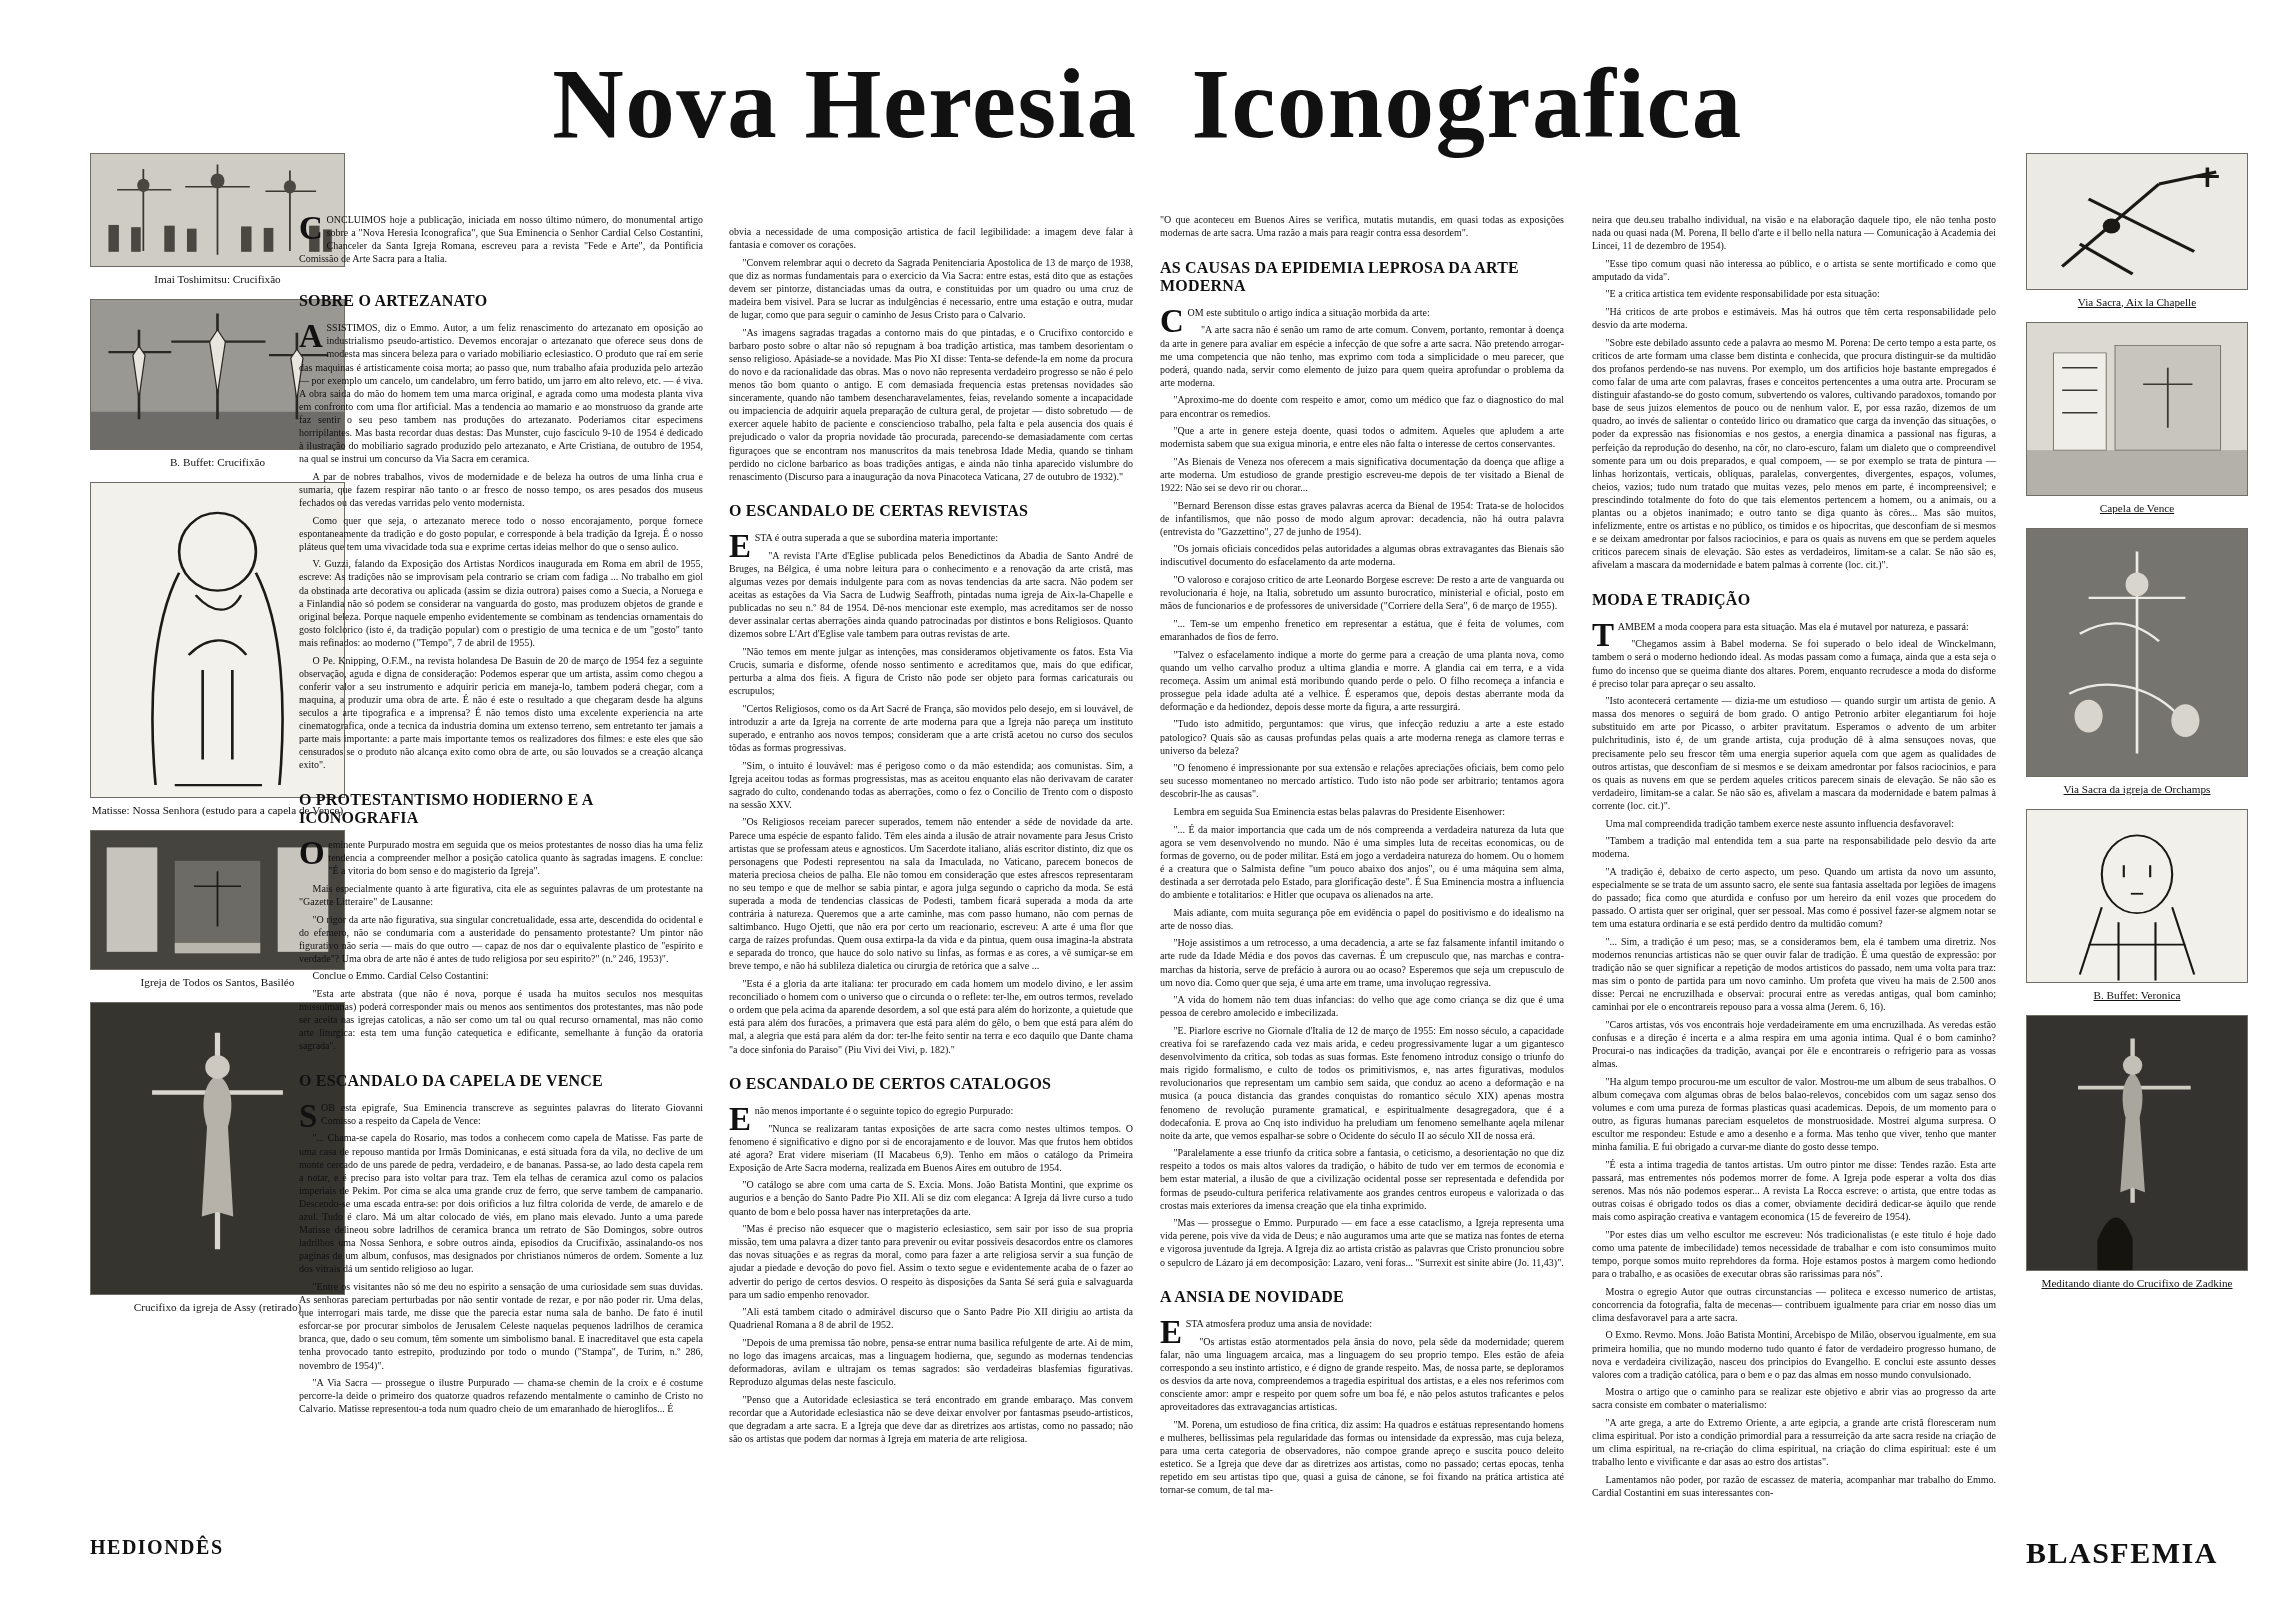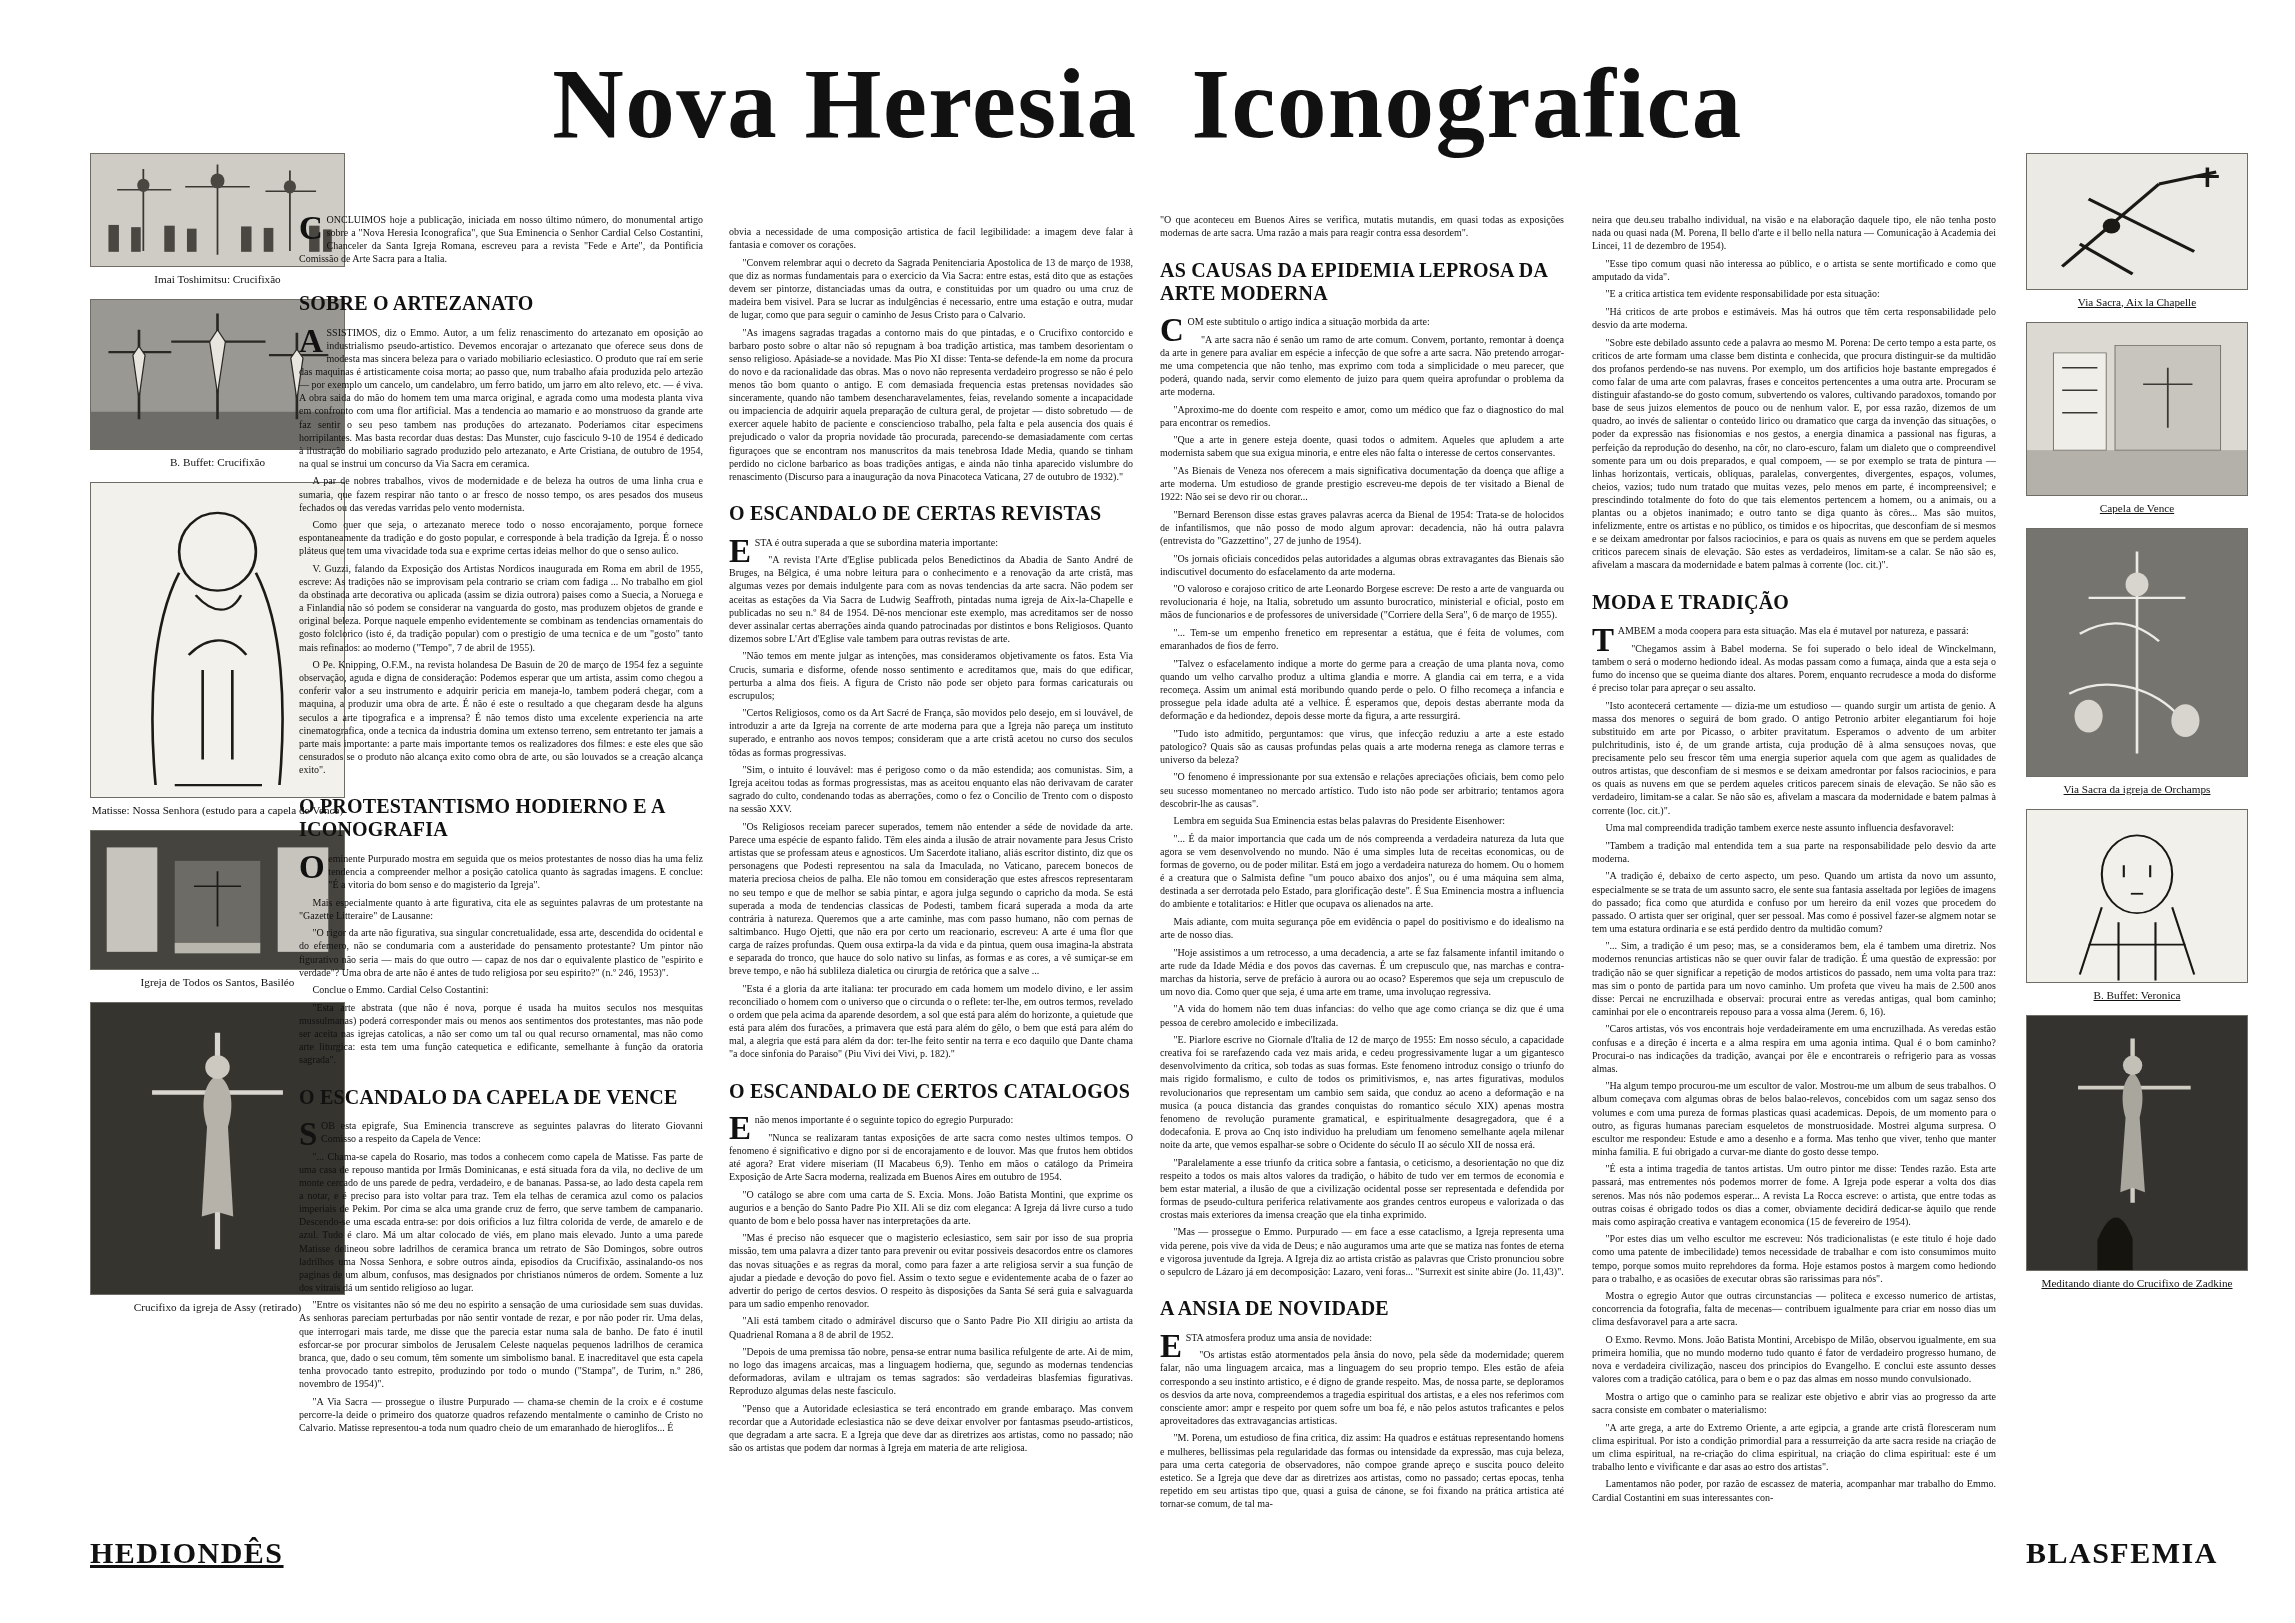--- a/index.html
+++ b/index.html
@@ -34,34 +34,34 @@
   .c2{left:729px;margin-top:12px;}
   .c3{left:1160px;}
   .c4{left:1592px;}
 
   p{margin:0 0 4.5px 0;font-size:10px;line-height:1.31;text-align:justify;
      font-family:"Liberation Serif",serif;}
   p.ind{text-indent:13.5px;}
 
   h2.sec{
     font-family:"Liberation Serif",serif;font-weight:700;
-    font-size:20px;line-height:1.15;margin:19.4px 0 10.5px 0;text-align:left;
+    font-size:16px;line-height:1.15;margin:19.4px 0 10.5px 0;text-align:left;
     letter-spacing:0.2px;
   }
   h2.sec.first{margin-top:27px;}
 
   .dropcap::first-letter{
     float:left;font-size:33px;line-height:27px;font-weight:700;
     padding-right:3.7px;padding-top:2.2px;font-family:"Liberation Serif",serif;
   }
 
   
   .foot-left{
-    position:absolute;left:90px;top:1536px;font-weight:700;font-size:30px;
-    letter-spacing:1.5px;font-family:"Liberation Serif",serif;text-decoration:underline;
+    position:absolute;left:90px;top:1536px;font-weight:700;font-size:20px;
+    letter-spacing:1.5px;font-family:"Liberation Serif",serif;
   }
   .foot-right{
     position:absolute;left:2026px;top:1536px;font-weight:700;font-size:30px;
     letter-spacing:1.5px;font-family:"Liberation Serif",serif;
   }
 
   
   .art{width:100%;height:100%;display:block;}
 </style>
 </head>

